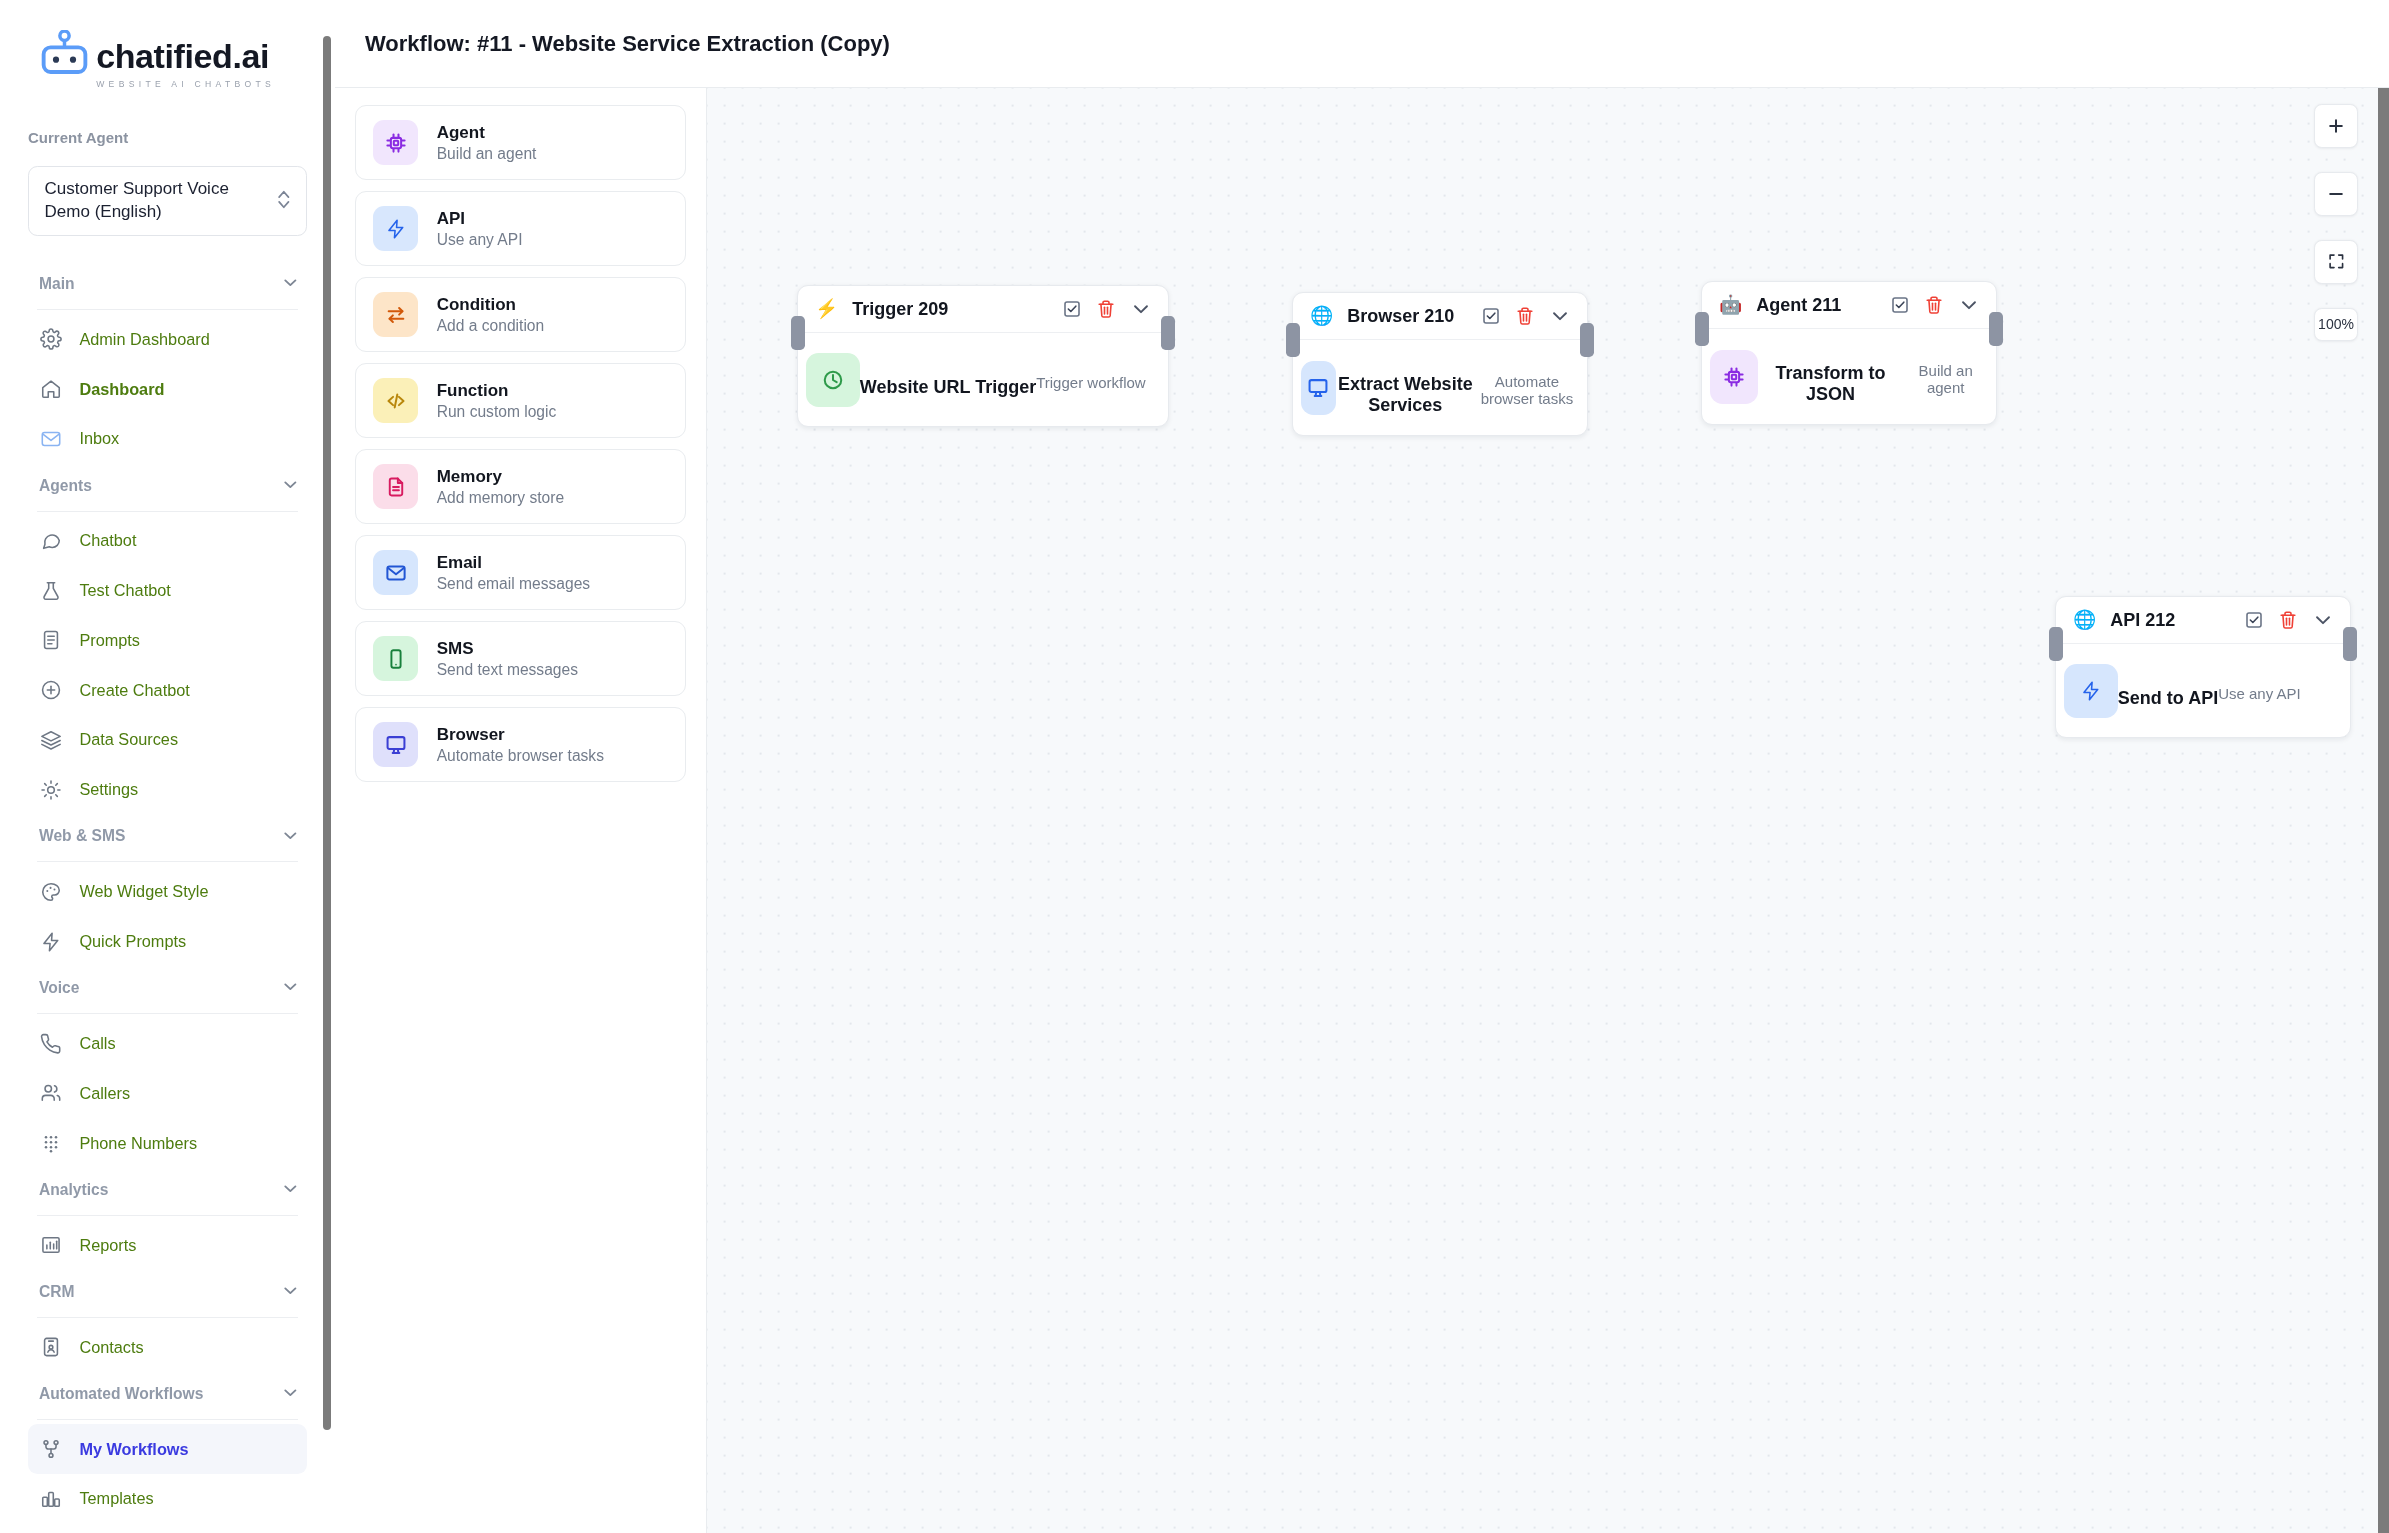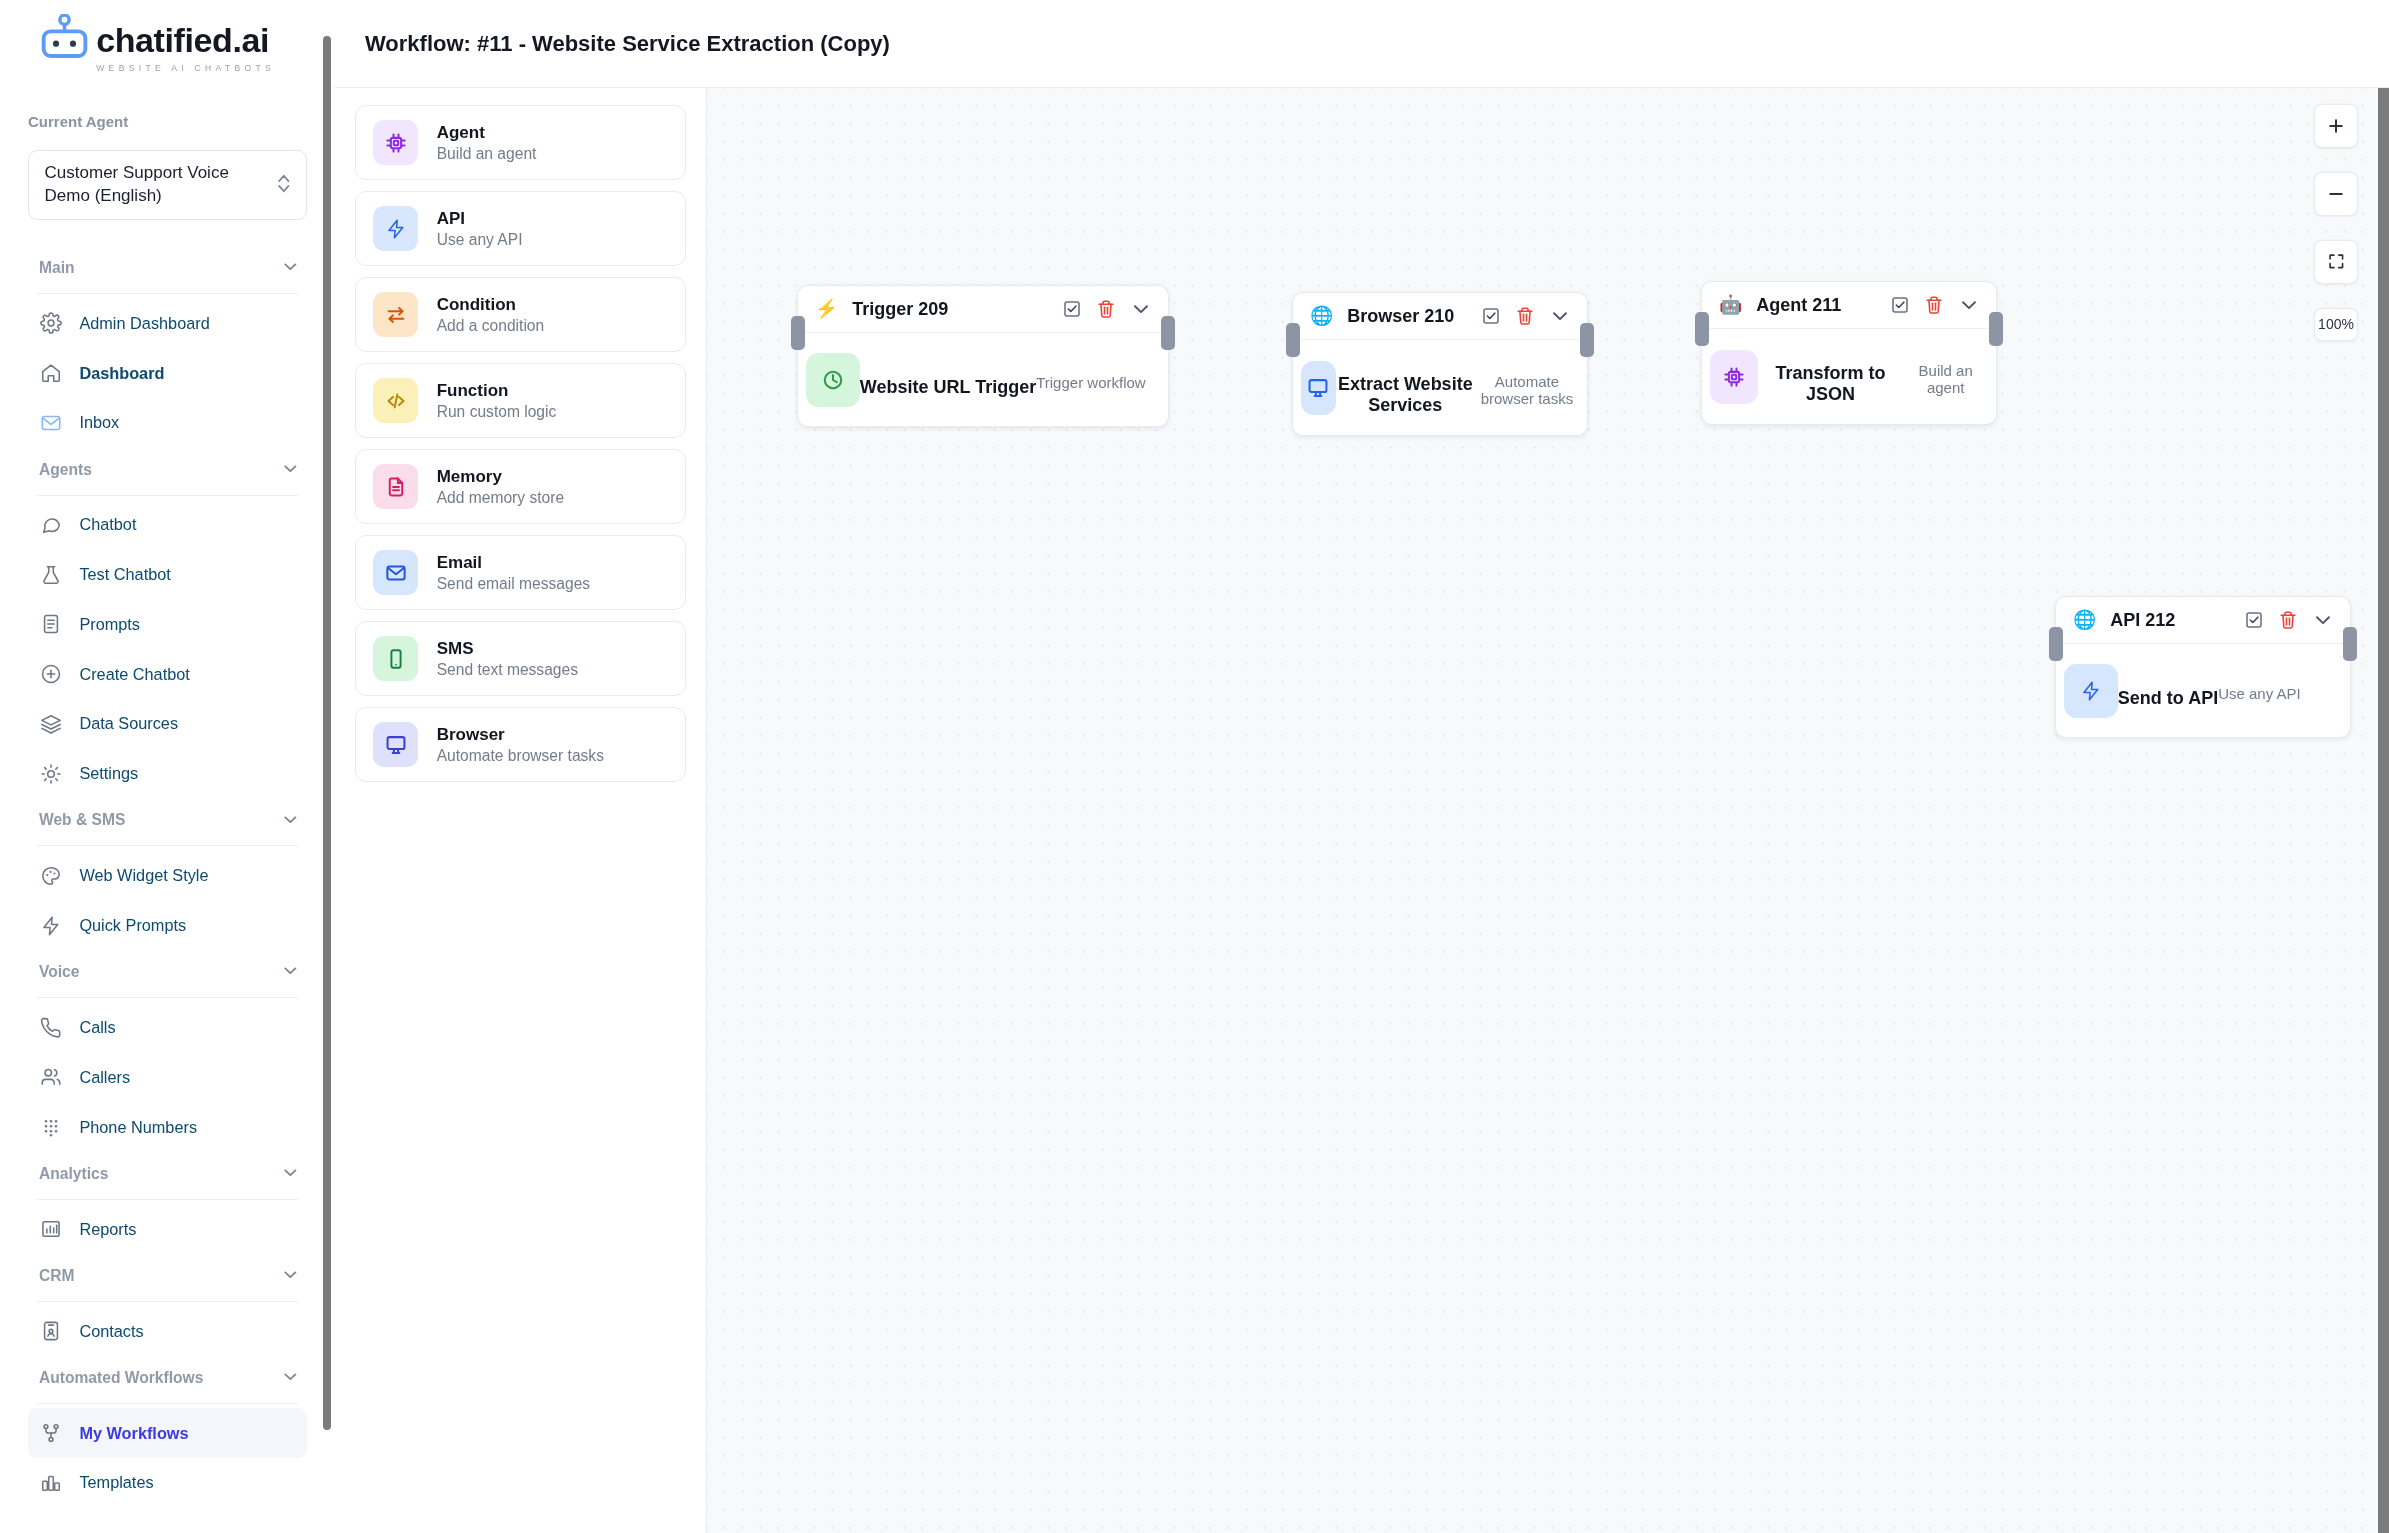--- a/index.html
+++ b/index.html
@@ -15,21 +15,21 @@
   .sidebar {
     width: 335px; height: 1534px;
     background: #ffffff;
     position: relative;
     flex: 0 0 335px;
     overflow: hidden;
     border-bottom-right-radius: 20px;
   }
   .sidebar-inner { padding: 0 28px; }
 
-  .logo-wrap { padding: 14px 0 0 11px; display: flex; align-items: flex-start; }
+  .logo-wrap { padding: 30px 0 0 11px; display: flex; align-items: flex-start; }
   .logo-mark { width: 51px; height: 47px; position: relative; flex: 0 0 51px; }
   .logo-text-block { margin-left: 6.2px; padding-top: 9.3px; }
   .logo-word { font-size: 34px; font-weight: 700; color: #141823; letter-spacing: -0.4px; line-height: 1; }
   .logo-sub { font-size: 8.6px; color: #9aa1ad; letter-spacing: 4.3px; margin-top: 5.4px; font-weight: 500; }
 
   .current-agent-label {
     margin-top: 40px; font-size: 15px; color: #8b93a1; font-weight: 600;
   }
   .agent-select {
     margin-top: 20px; width: 279px; min-height: 70px;
@@ -46,21 +46,21 @@
     padding: 11px 7.8px 11px 11px;
   }
   .nav-group-title { font-size: 15.6px; font-weight: 700; color: #9099a8; }
   .nav-divider { height: 0.8px; background: #eceef1; margin: 3.1px 9.3px 4.7px 9.3px; }
 
   .nav-item {
     display: flex; align-items: center; gap: 17px;
     padding: 13.2px 11px; border-radius: 9.3px; cursor: pointer;
   }
   .nav-item .ico { width: 23.4px; height: 23.4px; flex: 0 0 23.4px; display: flex; align-items: center; justify-content: center; color: #6e7784; }
-  .nav-item .lbl { font-size: 16.3px; color: #0c4a6e; }
+  .nav-item .lbl { font-size: 16.3px; color: #4d7c0f; }
   .nav-item.bold .lbl { font-weight: 700; }
   .nav-item.active { background: #f4f6fb; }
   .nav-item.active .lbl { color: #3a3ae0; font-weight: 700; }
   .nav-item.inbox .ico { color: #8ab4f2; }
 
   .sidebar-scrollbar {
     position: absolute; top: 36px; left: 323px; width: 7.8px; height: 1394px;
     background: #7b7b7b; border-radius: 4.7px;
   }
 

